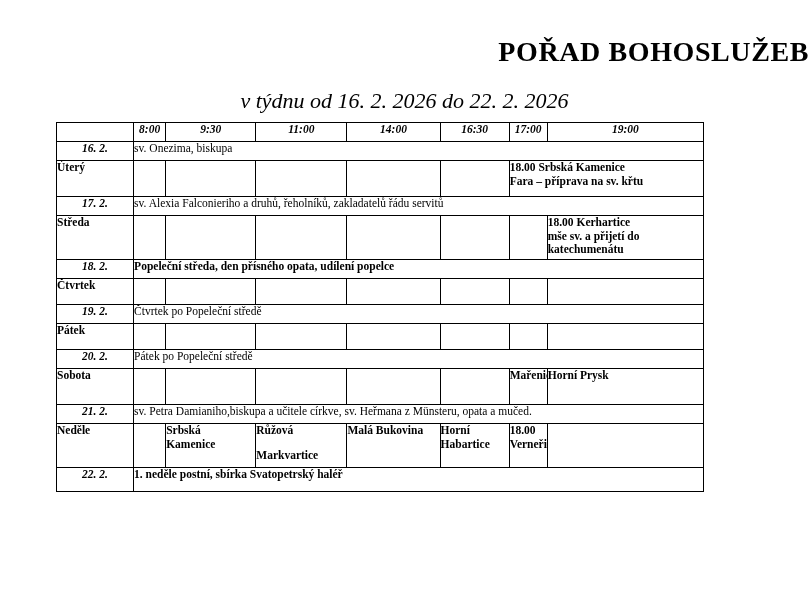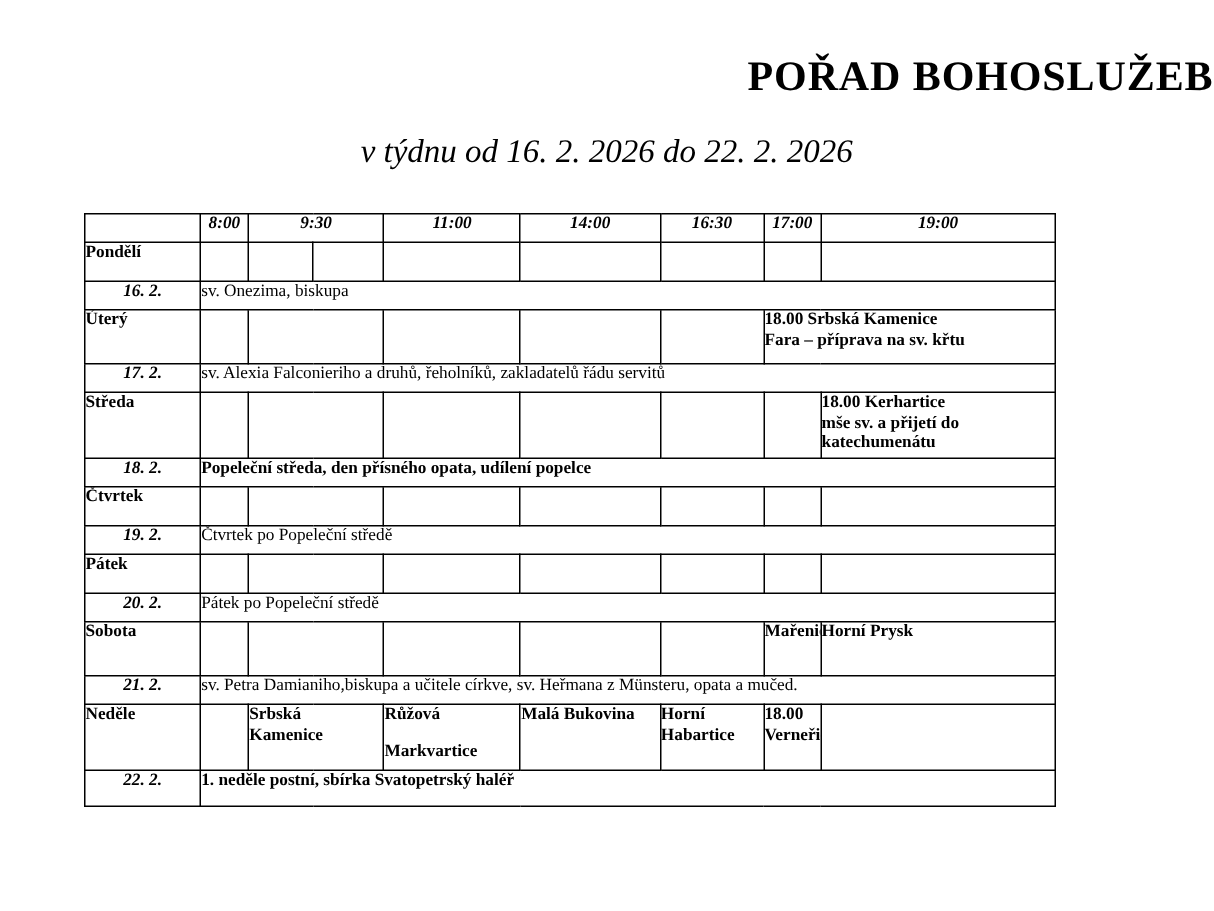--- a/index.html
+++ b/index.html
@@ -39,21 +39,21 @@
     width: 809px;
     text-align: center;
     font-size: 22px;
     font-style: italic;
   }
 
   
   .schedule-wrap {
     position: absolute;
     left: 56px;
-    top: 142px;
+    top: 122px;
     width: 712px;
   }
   table.schedule {
     border-collapse: collapse;
     table-layout: fixed;
     width: 648px;
   }
   table.schedule td {
     border: 1px solid #000000;
     padding: 0;
@@ -145,31 +145,20 @@
           <tr class="time-head">
             <td class="corner-cell time-head"></td>
             <td class="time-head">8:00</td>
             <td class="time-head" colspan="2">9:30</td>
             <td class="time-head">11:00</td>
             <td class="time-head">14:00</td>
             <td class="time-head">16:30</td>
             <td class="time-head">17:00</td>
             <td class="time-head">19:00</td>
           </tr>
-          <tr class="r-day-s">
-            <td class="day-cell">Pondělí</td>
-            <td class="svc">&nbsp;</td>
-            <td class="svc">&nbsp;</td>
-            <td class="svc">&nbsp;</td>
-            <td class="svc">&nbsp;</td>
-            <td class="svc">&nbsp;</td>
-            <td class="svc">&nbsp;</td>
-            <td class="svc">&nbsp;</td>
-            <td class="svc">&nbsp;</td>
-          </tr>
           <tr class="r-note">
             <td class="date-cell">16. 2.</td>
             <td class="note-cell" colspan="8">sv. Onezima, biskupa</td>
           </tr>
           <tr class="r-day-m">
             <td class="day-cell">Úterý</td>
             <td class="svc">&nbsp;</td>
             <td class="svc" colspan="2">&nbsp;</td>
             <td class="svc">&nbsp;</td>
             <td class="svc">&nbsp;</td>

